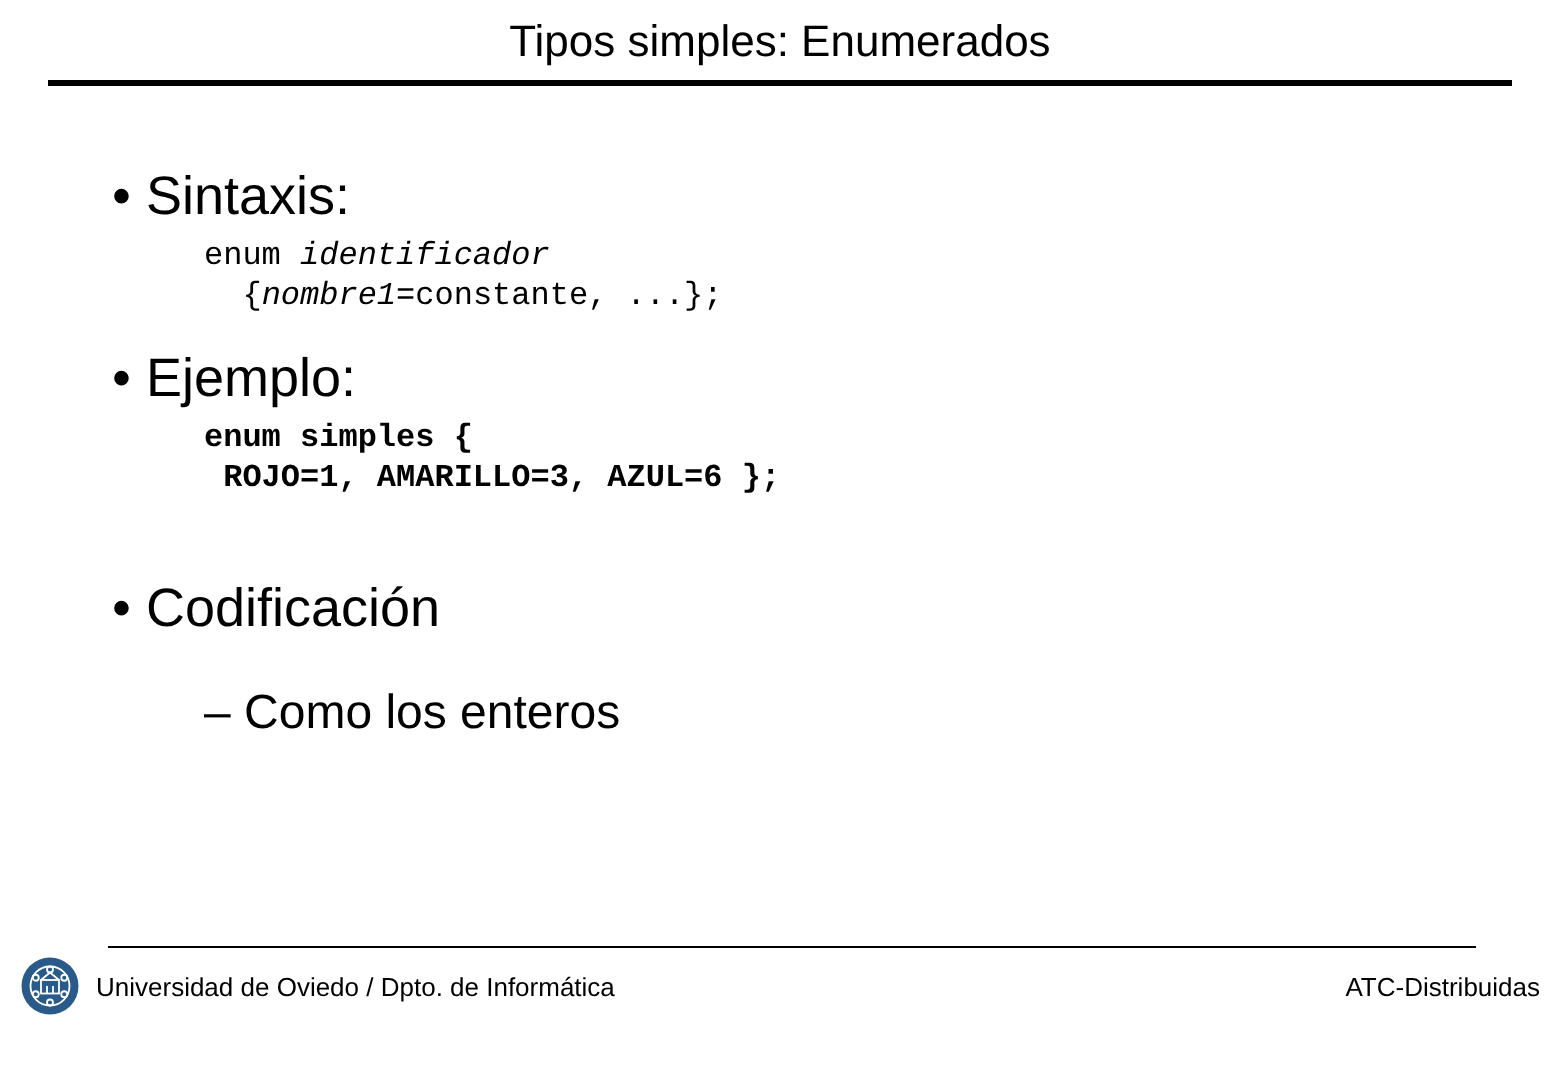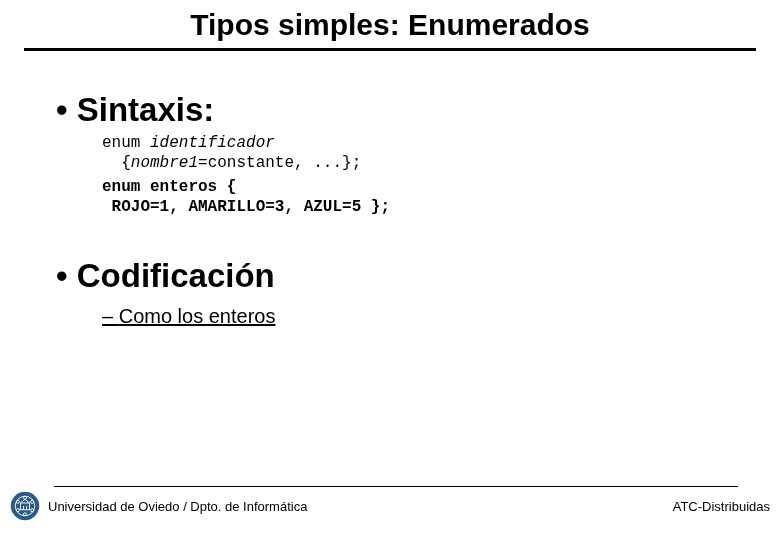--- a/index.html
+++ b/index.html
@@ -16,69 +16,67 @@
     width: 100%;
     height: 100%;
     display: flex;
     flex-direction: column;
   }
   .title-wrap {
     text-align: center;
     padding-top: 8px;
   }
   .title {
-    font-size: 30px;
-    font-weight: bold;
+    font-size: 22px;
+    font-weight: normal;
     display: inline-block;
   }
   .title-rule {
     border: none;
     border-top: 3px solid #000;
     margin: 6px 24px 0 24px;
   }
   .content {
     padding: 24px 56px 0 56px;
     flex: 1;
   }
   .bullet1 {
-    font-size: 33px;
+    font-size: 27px;
     margin-top: 16px;
     padding-left: 22px;
     text-indent: -22px;
-    font-weight: bold;
   }
   .bullet1::before {
     content: "• ";
   }
   .code-block {
     font-family: "Courier New", Courier, monospace;
     font-size: 16px;
     margin-left: 46px;
     margin-top: 4px;
     line-height: 1.25;
     white-space: pre;
   }
   .italic { font-style: italic; }
   .bold { font-weight: bold; }
   .bullet2 {
-    font-size: 20px;
+    font-size: 24px;
     margin-left: 46px;
-    margin-top: 10px;
+    margin-top: 23px;
     padding-left: 20px;
     text-indent: -20px;
-    text-decoration: underline;
   }
   .bullet2::before {
     content: "– ";
   }
   .footer {
     position: absolute;
     left: 0;
     right: 0;
-    bottom: 4px;
+    bottom: 17px;
     height: 50px;
   }
   .footer-rule {
     border: none;
     border-top: 1.5px solid #000;
     margin: 0 42px 0 54px;
   }
   .footer-row {
     display: flex;
     justify-content: space-between;
@@ -111,22 +109,23 @@
     <div class="title">Tipos simples: Enumerados</div>
   </div>
   <hr class="title-rule">
 
   <div class="content">
 
     <div class="bullet1">Sintaxis:</div>
     <div class="code-block"><span>enum </span><span class="italic">identificador</span>
 <span>  {</span><span class="italic">nombre1</span><span>=constante, ...};</span></div>
 
-    <div class="code-block bold"><span>enum enteros {</span>
-<span> ROJO=1, AMARILLO=3, AZUL=5 };</span></div>
+    <div class="bullet1">Ejemplo:</div>
+    <div class="code-block bold"><span>enum simples {</span>
+<span> ROJO=1, AMARILLO=3, AZUL=6 };</span></div>
 
     <div class="bullet1" style="margin-top:40px">Codificación</div>
     <div class="bullet2">Como los enteros</div>
 
   </div>
 
   <div class="footer">
     <hr class="footer-rule">
     <div class="footer-row">
       <div class="footer-left">

